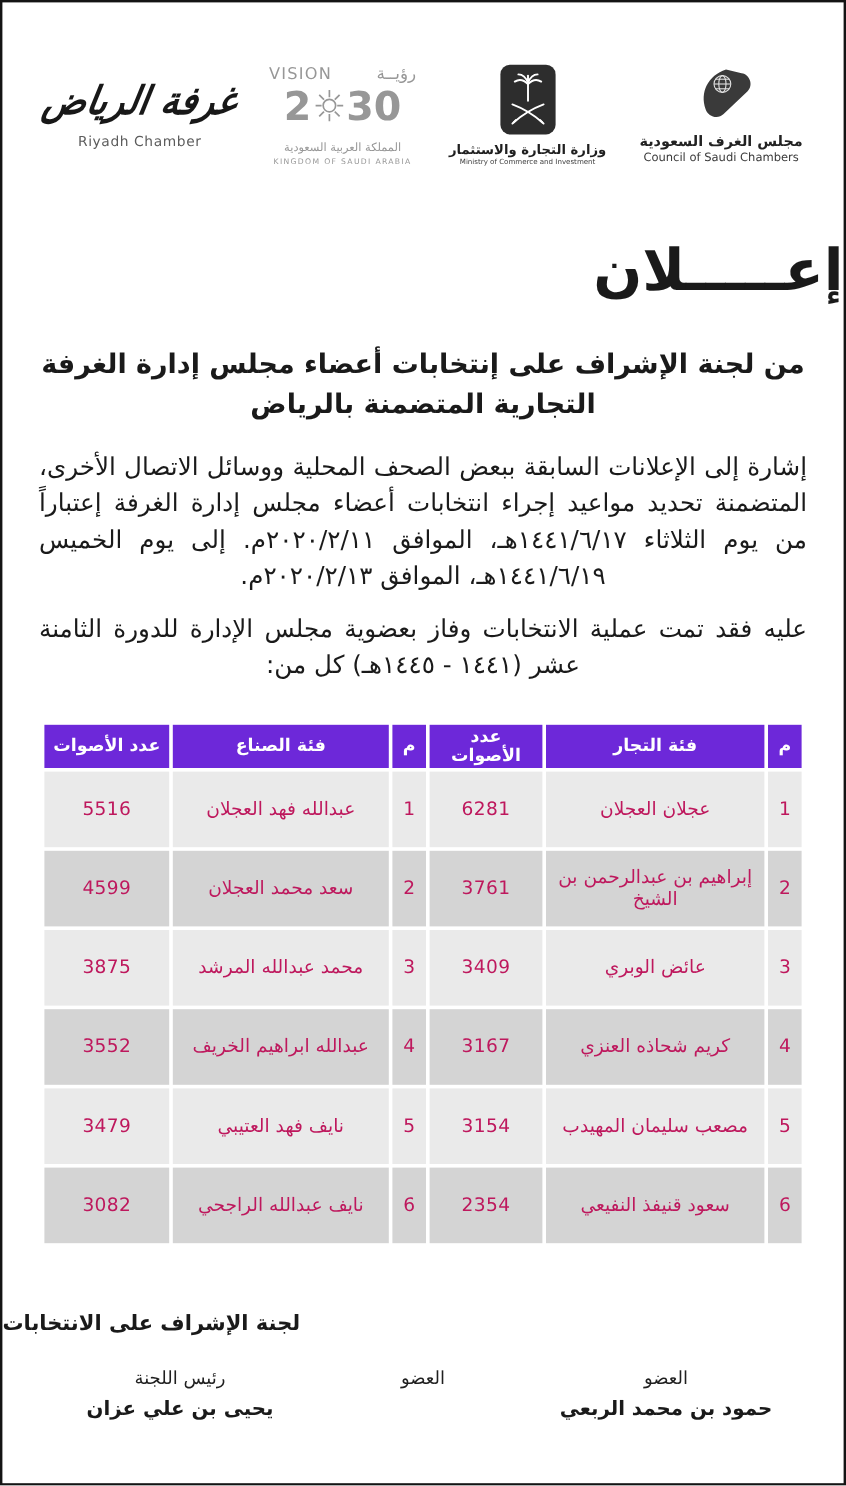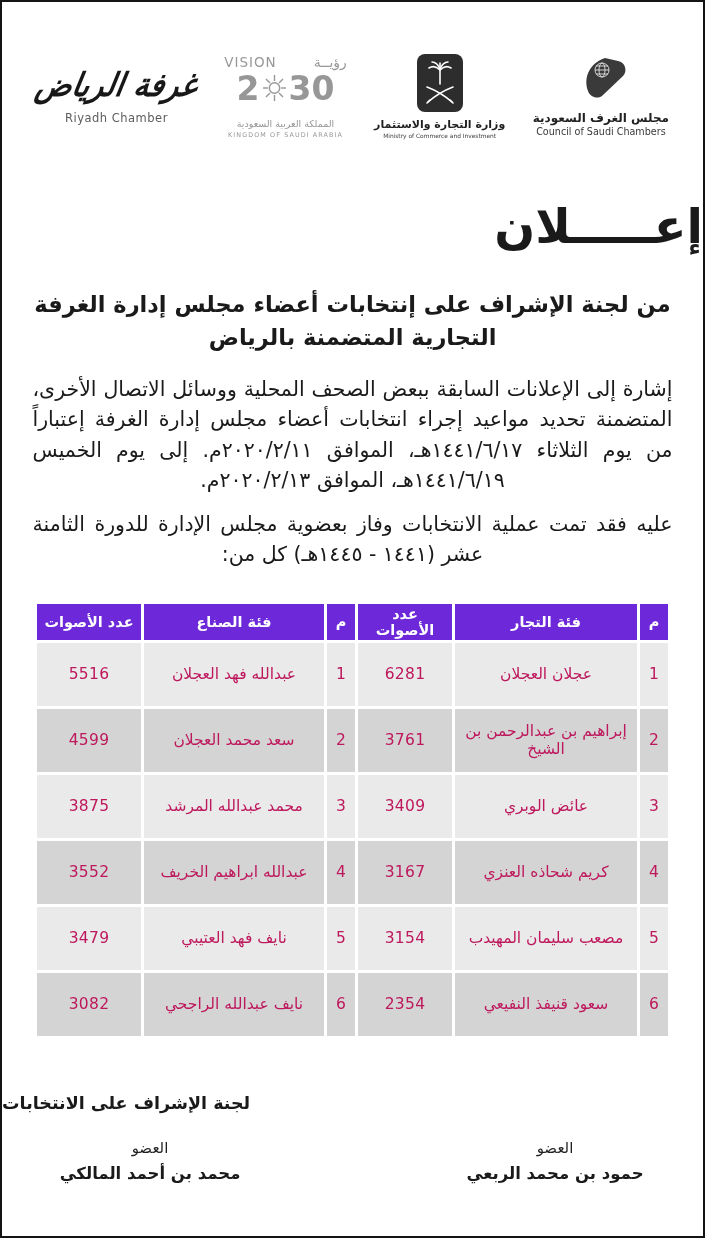--- a/index.html
+++ b/index.html
@@ -262,17 +262,20 @@
 
   <div class="committee-title" lang="ar">لجنة الإشراف على الانتخابات</div>
 
   <div class="signatures">
     <div class="sig" lang="ar">
       <div class="sig-role">العضو</div>
       <div class="sig-name">حمود بن محمد الربعي</div>
     </div>
     <div class="sig" lang="ar">
       <div class="sig-role">العضو</div>
-      <div class="sig-name">محمد بن أحمد المالكي</div>
+    </div>
+    <div class="sig" lang="ar">
+      <div class="sig-role">رئيس اللجنة</div>
+      <div class="sig-name">يحيى بن علي عزان</div>
     </div>
   </div>
 
 </div>
 
 </body></html>

